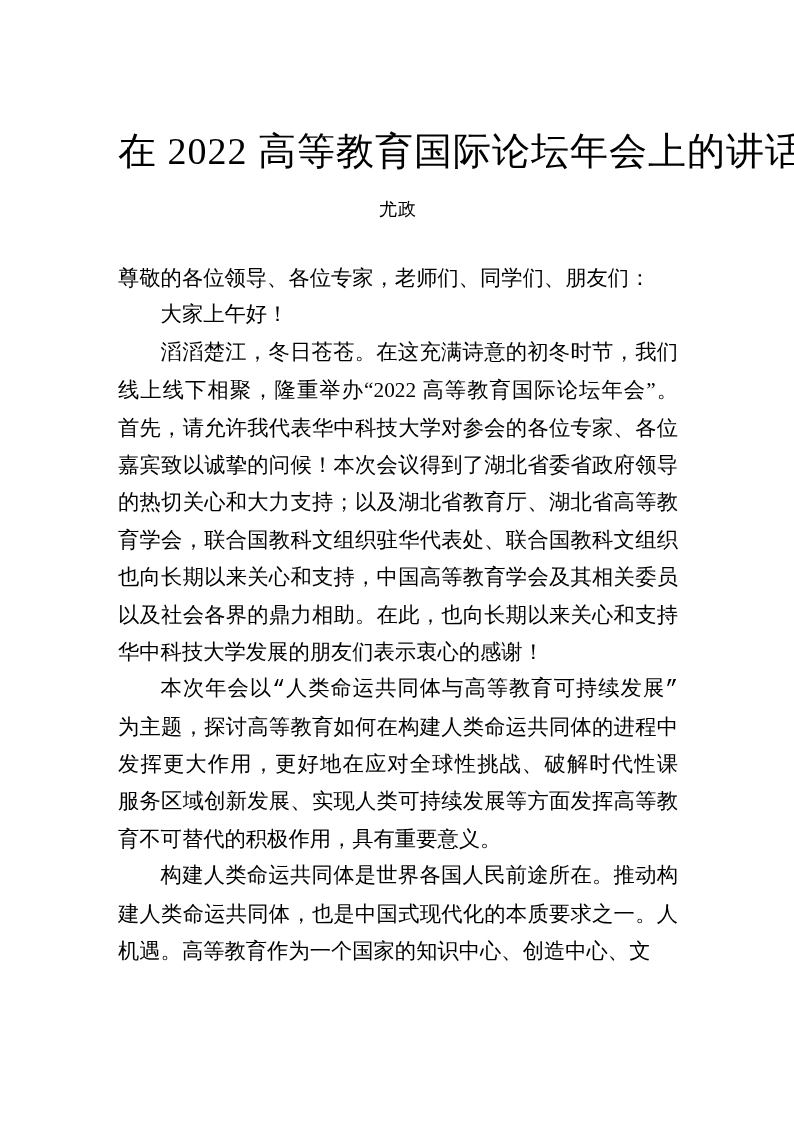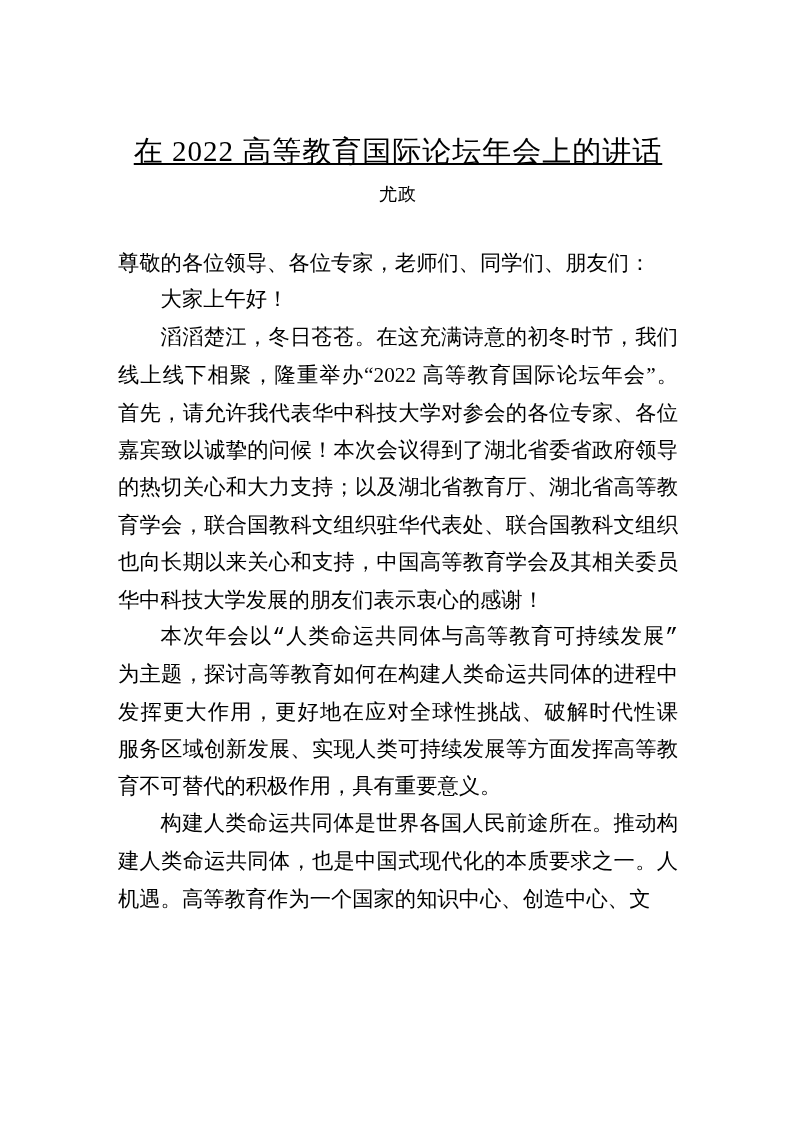--- a/index.html
+++ b/index.html
@@ -14,30 +14,29 @@
     background: #ffffff;
     box-sizing: border-box;
     padding: 0 116px 0 118px;
     overflow: hidden;
     font-family: "Liberation Serif", "DejaVu Serif", serif;
     color: #000000;
   }
   .doc-title {
     margin: 0;
     padding-top: 134px;
-    font-size: 29px;
+    font-size: 38px;
     font-weight: normal;
     letter-spacing: 1px;
     text-align: center;
     line-height: 34px;
     white-space: nowrap;
-    text-decoration: underline;
   }
   .doc-author {
-    margin-top: 15px;
+    margin-top: 30px;
     font-size: 18px;
     letter-spacing: 1px;
     text-align: center;
     line-height: 22px;
   }
   .doc-body {
     margin-top: 40px;
     font-size: 21.3px;
   }
   .body-line {
@@ -65,20 +64,21 @@
   <div class="doc-body" id="doc-body">
       <div class="body-line last">尊敬的各位领导、各位专家，老师们、同学们、朋友们：</div>
       <div class="body-line indent last">大家上午好！</div>
       <div class="body-line indent">滔滔楚江，冬日苍苍。在这充满诗意的初冬时节，我们</div>
       <div class="body-line">线上线下相聚，隆重举办“2022 高等教育国际论坛年会”。</div>
       <div class="body-line">首先，请允许我代表华中科技大学对参会的各位专家、各位</div>
       <div class="body-line">嘉宾致以诚挚的问候！本次会议得到了湖北省委省政府领导</div>
       <div class="body-line">的热切关心和大力支持；以及湖北省教育厅、湖北省高等教</div>
       <div class="body-line">育学会，联合国教科文组织驻华代表处、联合国教科文组织</div>
       <div class="body-line">也向长期以来关心和支持，中国高等教育学会及其相关委员会</div>
+      <div class="body-line">以及社会各界的鼎力相助。在此，也向长期以来关心和支持</div>
       <div class="body-line last">华中科技大学发展的朋友们表示衷心的感谢！</div>
       <div class="body-line indent">本次年会以“人类命运共同体与高等教育可持续发展”</div>
       <div class="body-line">为主题，探讨高等教育如何在构建人类命运共同体的进程中</div>
       <div class="body-line">发挥更大作用，更好地在应对全球性挑战、破解时代性课题、</div>
       <div class="body-line">服务区域创新发展、实现人类可持续发展等方面发挥高等教</div>
       <div class="body-line last">育不可替代的积极作用，具有重要意义。</div>
       <div class="body-line indent">构建人类命运共同体是世界各国人民前途所在。推动构</div>
       <div class="body-line">建人类命运共同体，也是中国式现代化的本质要求之一。人</div>
       <div class="body-line last">机遇。高等教育作为一个国家的知识中心、创造中心、文</div>
     </div>

